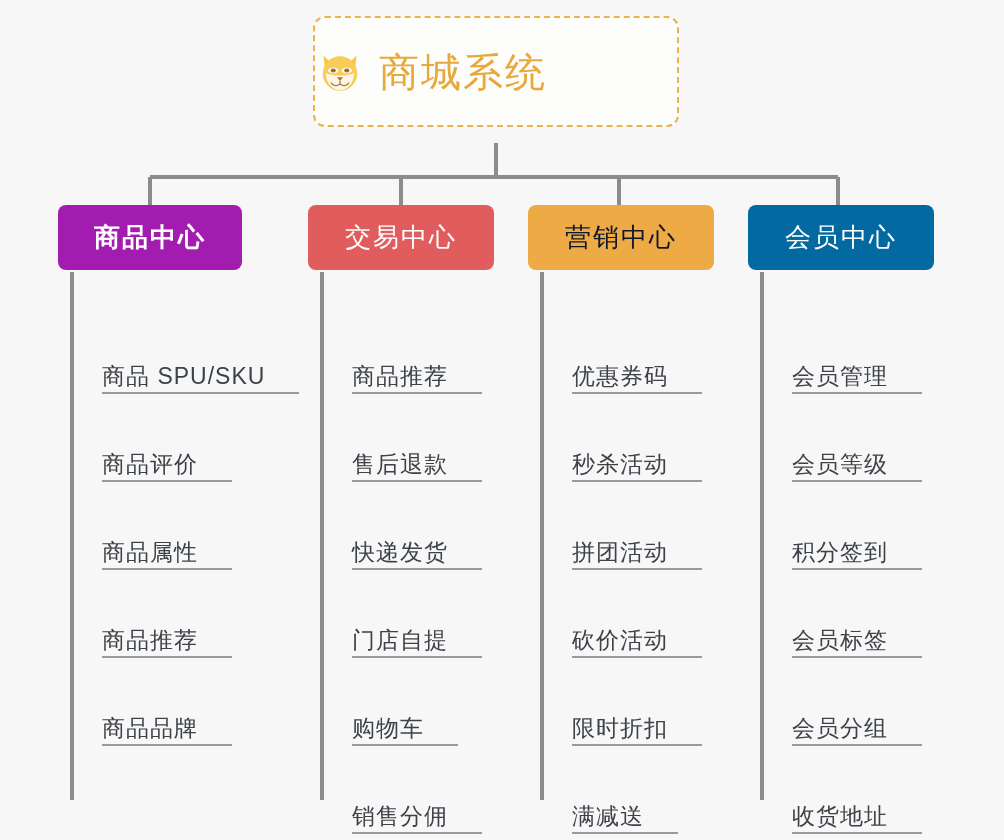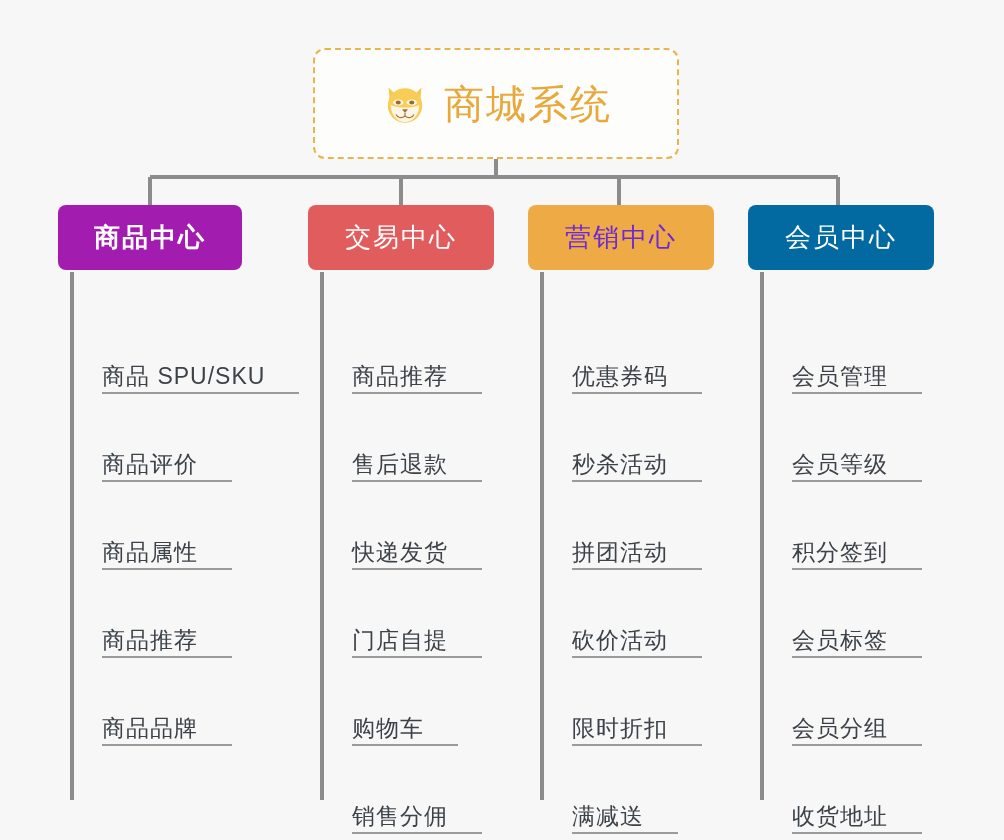--- a/index.html
+++ b/index.html
@@ -17,31 +17,30 @@
 
   #mindmap {
     position: absolute;
     inset: 0;
   }
 
   
   .root-node {
     position: absolute;
     left: 313px;
-    top: 48px;
+    top: 16px;
     width: 366px;
     height: 111px;
     box-sizing: border-box;
     background: #fdfdfc;
     border: 2px dashed #e9b košt;
     border: 2px dashed #e9b44c;
     border-radius: 12px;
     display: flex;
     align-items: center;
-    justify-content: center;
     gap: 14px;
   }
   .root-emoji {
     width: 50px;
     height: 48px;
     flex: 0 0 auto;
     display: block;
   }
   .root-title {
     font-size: 40px;
@@ -207,21 +206,21 @@
         <div class="leaf-item">
             <span class="leaf-label" style="border-bottom-color: rgb(155, 155, 155);">购物车</span>
           </div>
         <div class="leaf-item">
             <span class="leaf-label" style="border-bottom-color: rgb(155, 155, 155);">销售分佣</span>
           </div>
       </div>
     </div>
 
     <div class="column col-2">
-      <div class="cat-header" style="background: rgb(238, 170, 68); color: #6d28d9;">
+      <div class="cat-header" style="background: rgb(238, 170, 68); color: #0f172a;">
         <span>营销中心</span>
       </div>
       <div class="leaf-list">
         <div class="leaf-item">
             <span class="leaf-label" style="border-bottom-color: rgb(155, 155, 155);">优惠券码</span>
           </div>
         <div class="leaf-item">
             <span class="leaf-label" style="border-bottom-color: rgb(155, 155, 155);">秒杀活动</span>
           </div>
         <div class="leaf-item">

